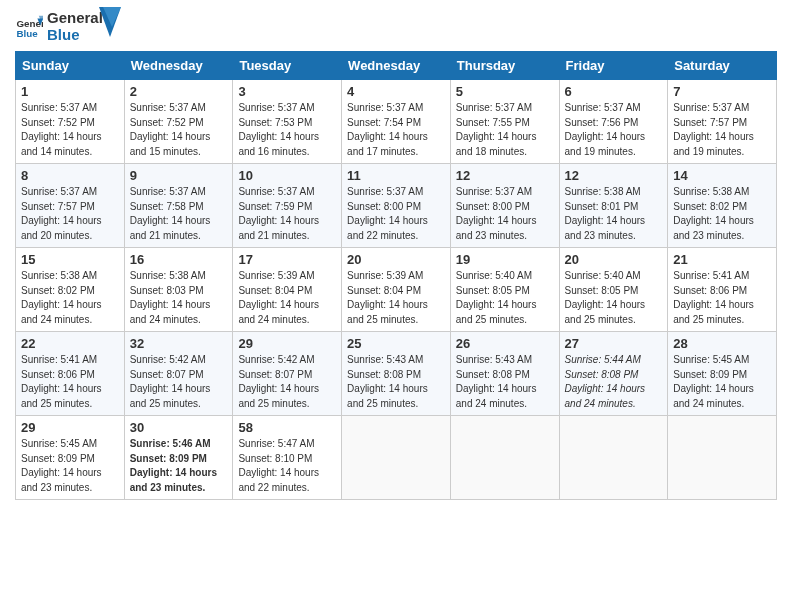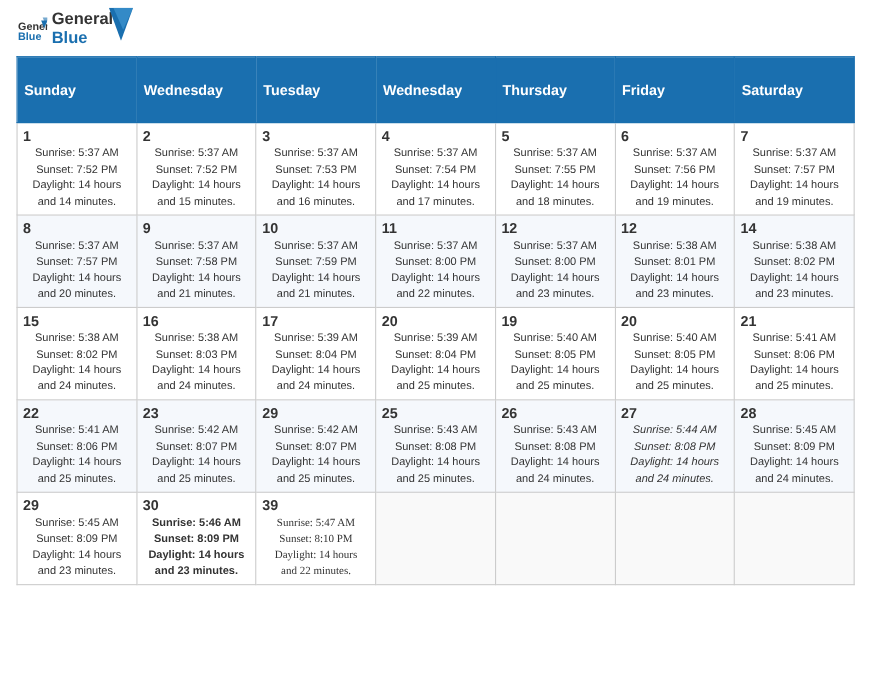--- a/index.html
+++ b/index.html
@@ -39,21 +39,21 @@
     }
     .calendar-table {
       width: 100%;
       border-collapse: collapse;
       table-layout: fixed;
     }
     .calendar-table th {
       background-color: #1a6faf;
       color: #fff;
       text-align: left;
-      padding: 22px 6px;
+      padding: 6px 6px;
       font-size: 13px;
       font-weight: bold;
       border: 1px solid #1a6faf;
     }
     .calendar-table td {
       vertical-align: top;
       padding: 4px 5px;
       border: 1px solid #ccc;
       font-size: 10.5px;
       color: #333;
@@ -66,21 +66,20 @@
     .day-number {
       font-size: 13px;
       font-weight: bold;
       display: block;
       margin-bottom: 2px;
     }
     .day-info {
       font-size: 10px;
       line-height: 1.45;
       color: #333;
-      text-align: center;
     }
     .empty-cell {
       background: #f9f9f9 !important;
     }
   </style>
 </head>
 <body>
 
 <div class="header-area">
   <div class="logo">
@@ -273,21 +272,21 @@
       </tr>
       <tr>
         <td>
           <span class="day-number">22</span>
           <div class="day-info" style="white-space: pre-line;">Sunrise: 5:41 AM
 Sunset: 8:06 PM
 Daylight: 14 hours
 and 25 minutes.</div>
         </td>
         <td>
-          <span class="day-number">23</span>
+          <span class="day-number">32</span>
           <div class="day-info" style="white-space: pre-line;">Sunrise: 5:42 AM
 Sunset: 8:07 PM
 Daylight: 14 hours
 and 25 minutes.</div>
         </td>
         <td>
           <span class="day-number">29</span>
           <div class="day-info" style="white-space: pre-line;">Sunrise: 5:42 AM
 Sunset: 8:07 PM
 Daylight: 14 hours
@@ -331,22 +330,22 @@
 and 23 minutes.</div>
         </td>
         <td>
           <span class="day-number">30</span>
           <div class="day-info" style="white-space: pre-line; font-weight: bold;">Sunrise: 5:46 AM
 Sunset: 8:09 PM
 Daylight: 14 hours
 and 23 minutes.</div>
         </td>
         <td>
-          <span class="day-number">39</span>
-          <div class="day-info" style="white-space: pre-line; font-family: Liberation Serif, serif;">Sunrise: 5:47 AM
+          <span class="day-number">58</span>
+          <div class="day-info" style="white-space: pre-line;">Sunrise: 5:47 AM
 Sunset: 8:10 PM
 Daylight: 14 hours
 and 22 minutes.</div>
         </td>
         <td class="empty-cell"></td>
         <td class="empty-cell"></td>
         <td class="empty-cell"></td>
         <td class="empty-cell"></td>
       </tr>
     </tbody>

